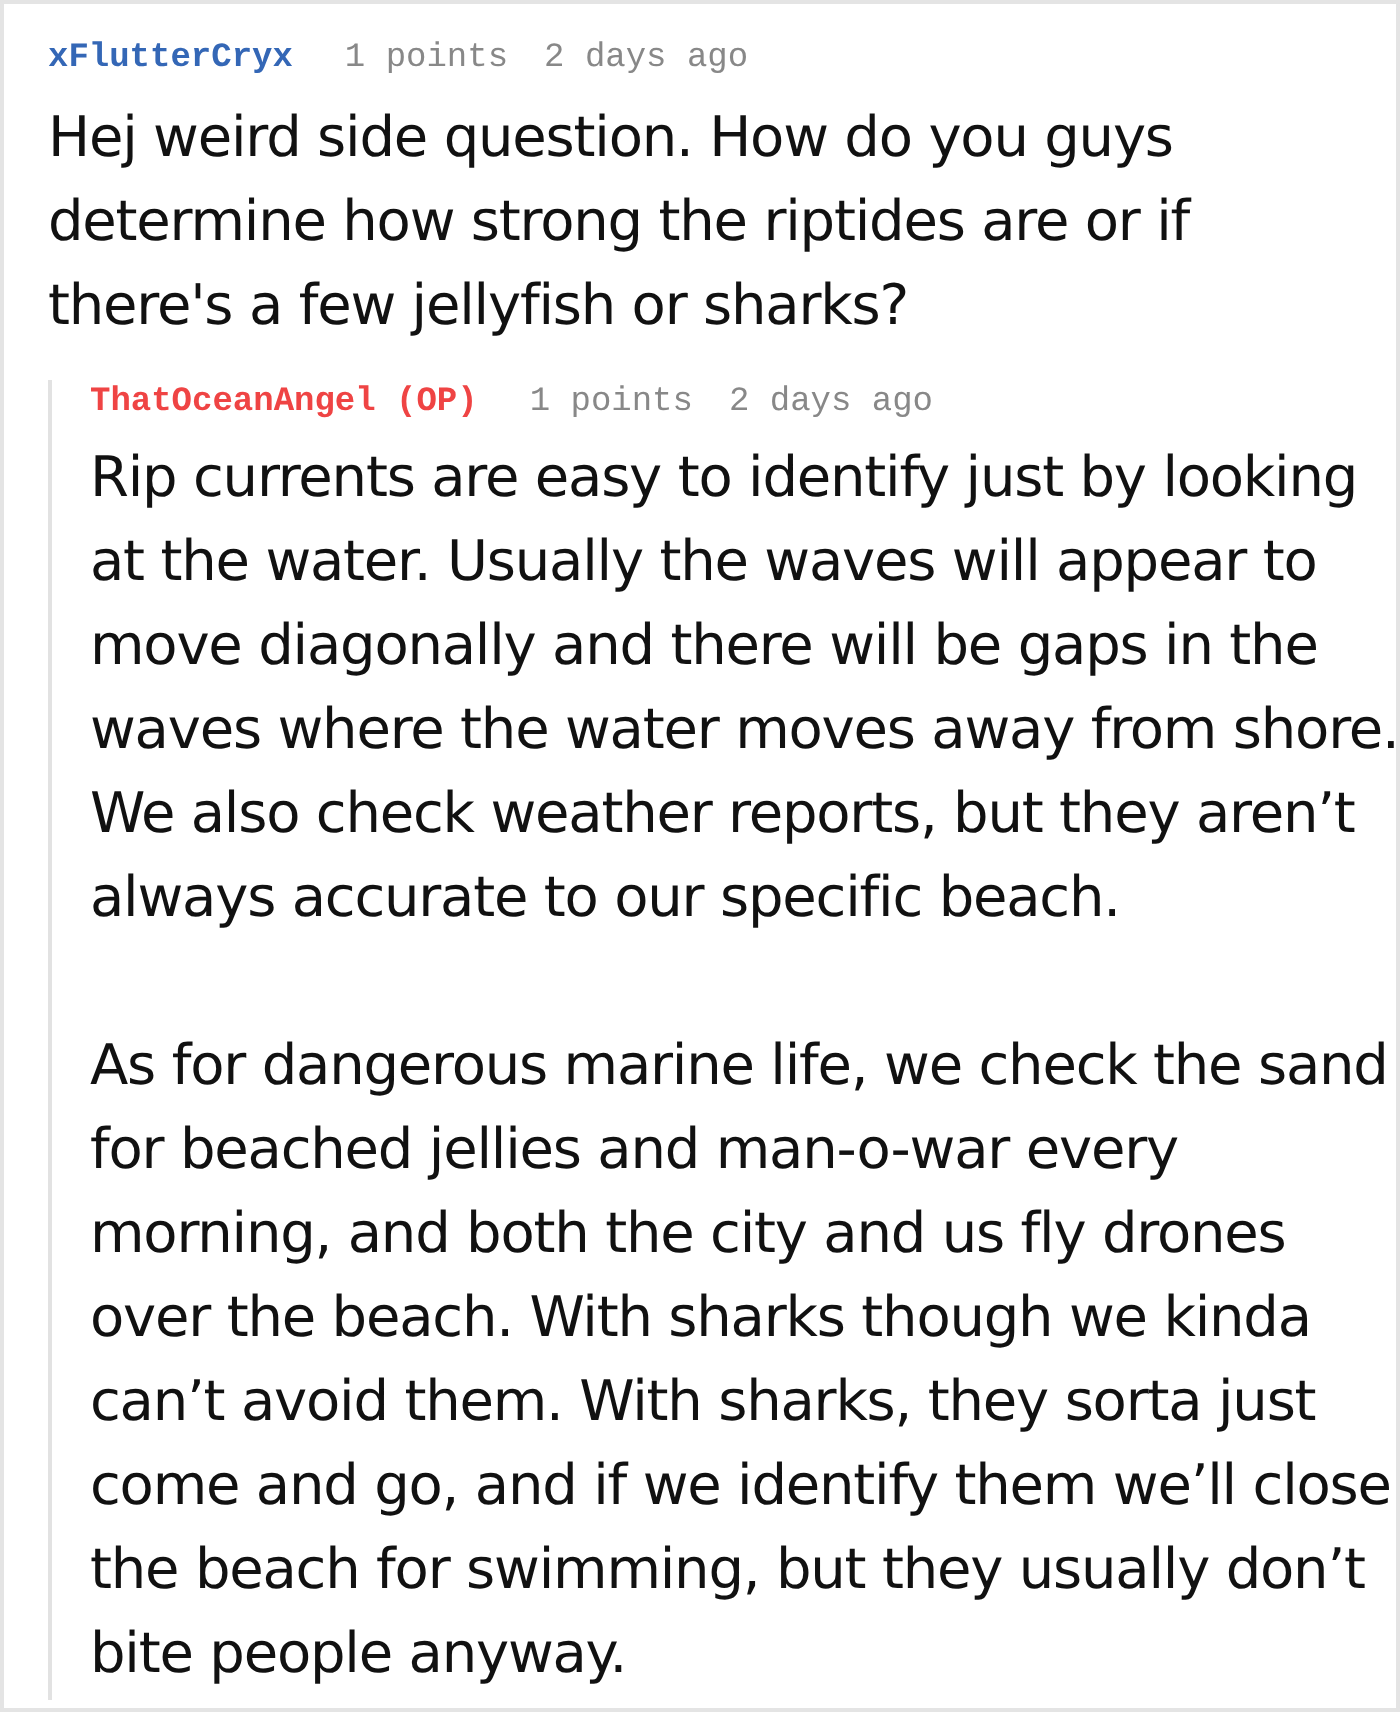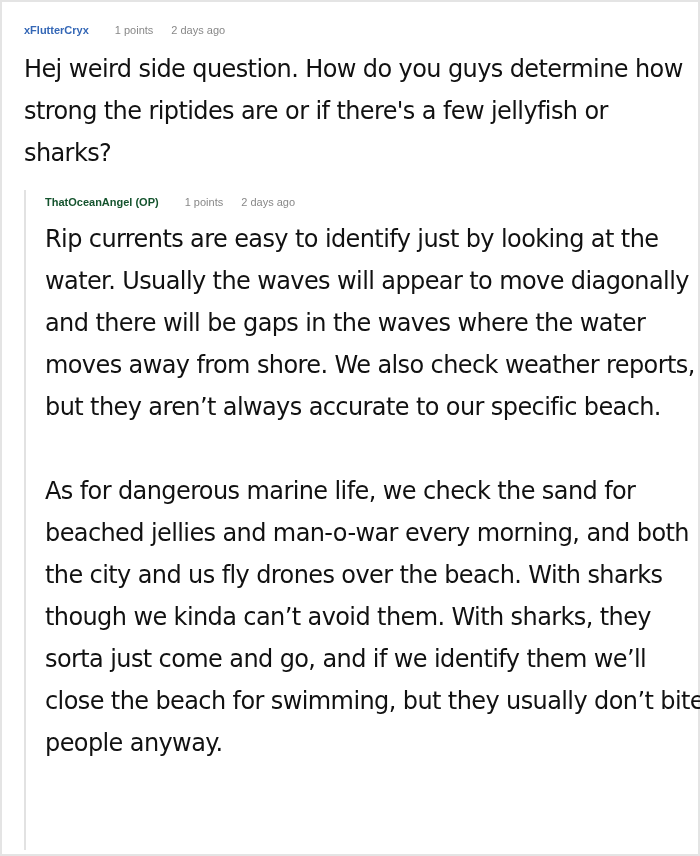--- a/index.html
+++ b/index.html
@@ -2,28 +2,28 @@
 <html><head>
   <meta charset="utf-8">
   <style>
     html, body { margin: 0; padding: 0; background: #ffffff; }
     body { width: 700px; height: 856px; overflow: hidden; position: relative; }
     .frame {
       position: absolute; left: 0; top: 0; width: 696px; height: 852px;
       border: 2px solid #e4e4e4; background: #fff;
     }
     .comment { position: absolute; left: 22px; top: 16px; width: 660px; }
-    .meta { font-family: Liberation Sans, sans-serif; font-size: 11px; line-height: 24px; height: 24px; white-space: nowrap; }
+    .meta { font-family: Liberation Mono, monospace; font-size: 17px; line-height: 24px; height: 24px; white-space: nowrap; }
     .author { font-weight: bold; }
     .author.user { color: #3467b6; }
-    .author.op { color: #14532d; }
+    .author.op { color: #ef4444; }
     .points, .time { color: #888888; margin-left: 26px; }
     .time { margin-left: 18px; }
     .body {
-      font-family: "DejaVu Sans", sans-serif; font-size: 24px; line-height: 42px;
+      font-family: "DejaVu Sans", sans-serif; font-size: 28px; line-height: 42px;
       color: #111111; margin: 0; letter-spacing: -0.6px;
     }
     .reply {
       position: absolute; left: 22px; top: 188px; width: 660px;
       border-left: 2px solid #e2e2e2; padding-left: 19px; height: 660px;
     }
     .reply .body p { margin: 0; }
     .reply .body p + p { margin-top: 42px; }
   </style>
 </head>

